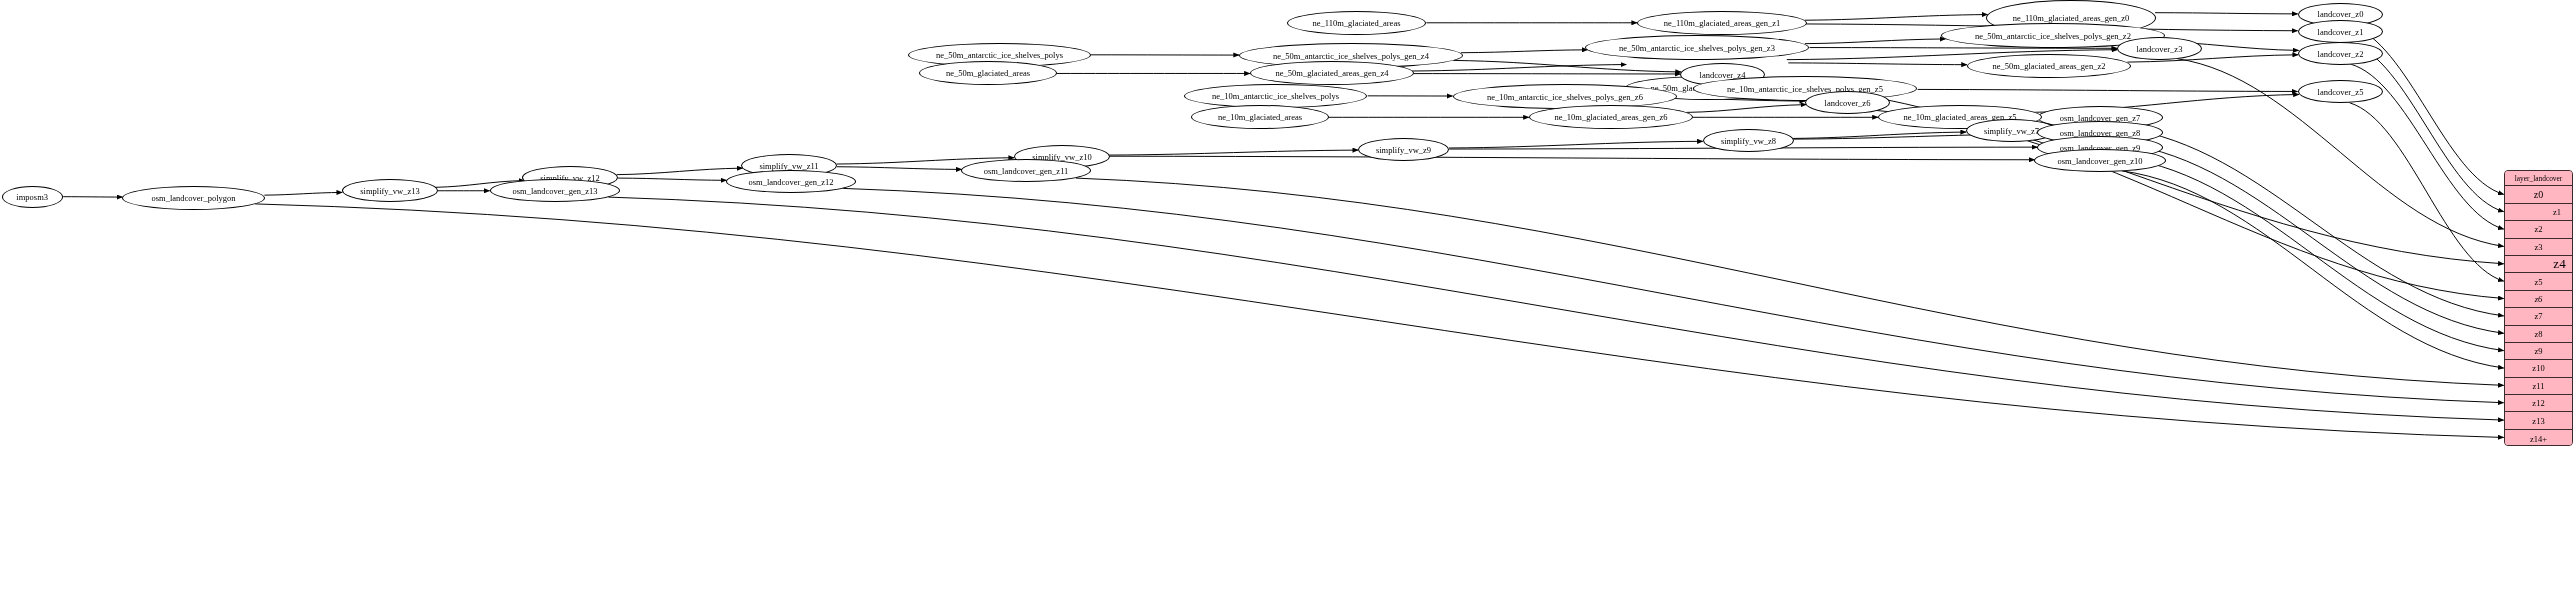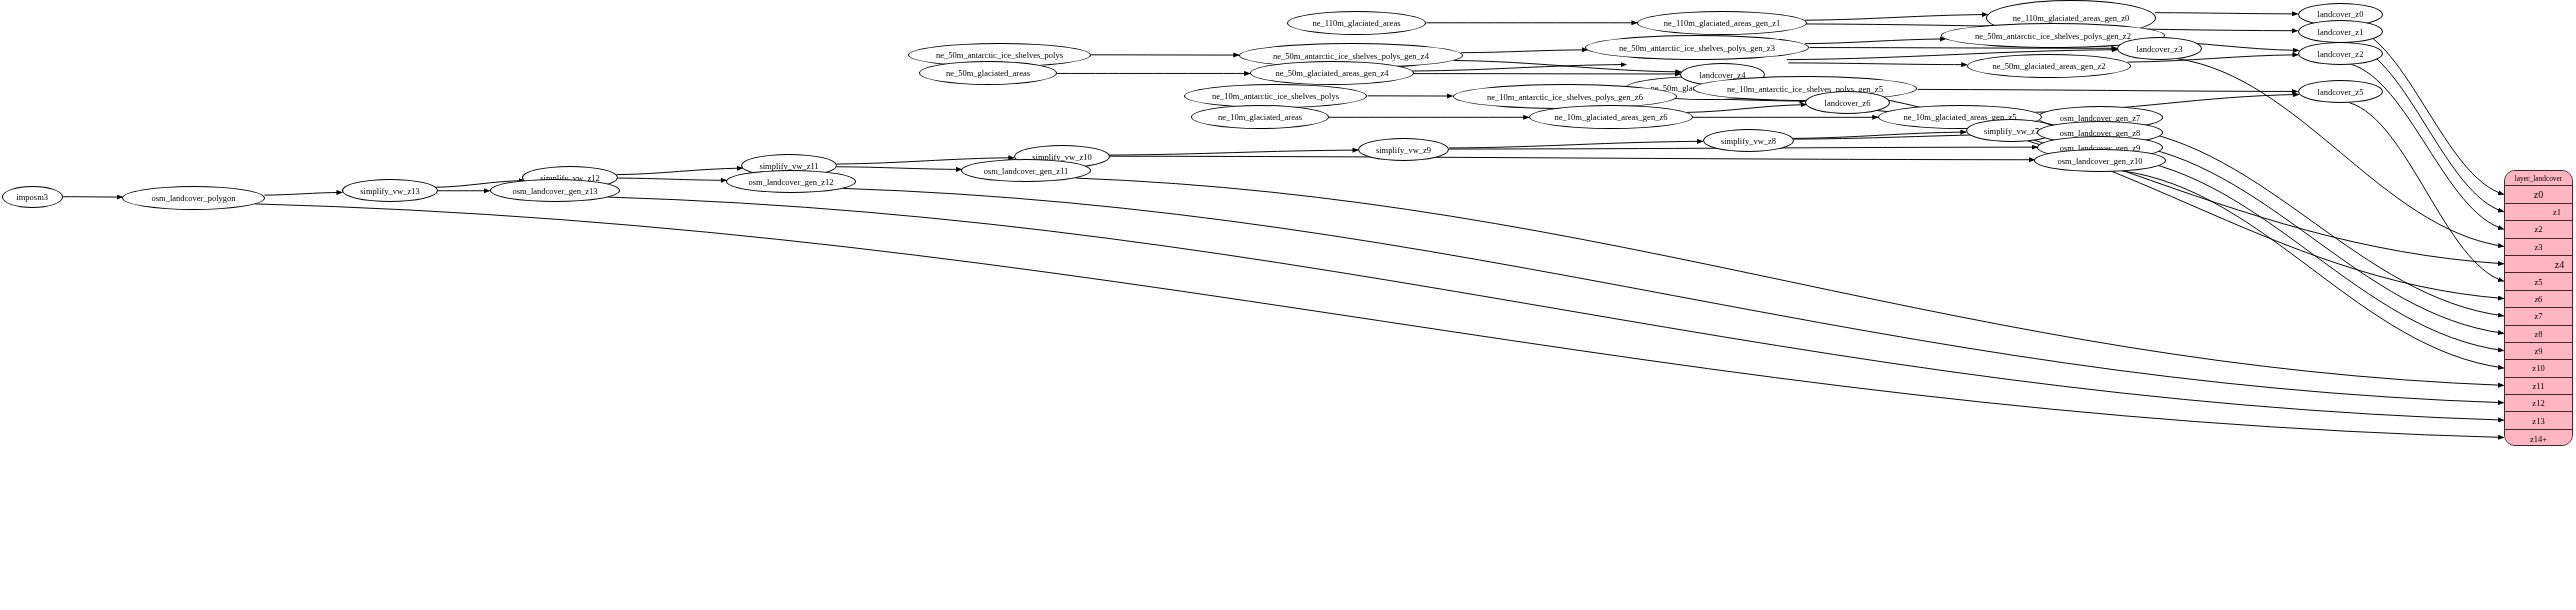--- a/index.html
+++ b/index.html
@@ -2,21 +2,21 @@
 <html style="font-size:9px"><head>
 <meta charset="utf-8">
 <style>
   html,body{margin:0;padding:0;background:#ffffff;}
   body{font-family:"Liberation Serif", serif;}
   #stage{position:relative;width:2576px;height:611px;background:#ffffff;overflow:hidden;}
   #edges{position:absolute;left:0;top:0;width:2576px;height:611px;}
   .node{position:absolute;display:flex;align-items:center;justify-content:center;
         border:0.9px solid #000;border-radius:50%;background:#fff;box-sizing:border-box;
         font-family:"Liberation Serif", serif;color:#000;white-space:nowrap;}
-  .tbl{position:absolute;border:0.9px solid #3a2a2e;border-radius:11px;background:#ffb6c1;
+  .tbl{position:absolute;border:0.9px solid #3a2a2e;border-radius:4px;background:#ffb6c1;
        box-sizing:border-box;overflow:hidden;}
   .tbl .hdr,.tbl .row{display:flex;align-items:center;justify-content:center;
        font-family:"Liberation Serif", serif;color:#000;box-sizing:border-box;}
   .tbl .hdr{background:#ffb6c1;border-bottom:0.9px solid #3a2a2e;}
   .tbl .row{background:#ffb6c1;border-bottom:0.9px solid #3a2a2e;}
   .tbl .row:last-child{border-bottom:none;}
 </style>
 </head>
 <body>
 
@@ -203,21 +203,21 @@
     </div>
     <div class="node" style="left: 122px; top: 186px; width: 143px; height: 24px; font-size: 8.5px;">
       <span>osm_landcover_polygon</span>
     </div>
     <div class="tbl" style="left: 2504px; top: 170px; width: 69px; height: 276px;">
       <div class="hdr" style="height: 15.4px; font-size: 7.4px;">layer_landcover</div>
       <div class="row" style="height: 17.4px; font-size: 10px;">z0</div>
       <div class="row" style="height: 17.4px; font-size: 8.5px; padding-left: 37px;">z1</div>
       <div class="row" style="height: 17.4px; font-size: 8.5px;">z2</div>
       <div class="row" style="height: 17.4px; font-size: 8.5px;">z3</div>
-      <div class="row" style="height: 17.4px; font-size: 10px; padding-left: 42px;">z4</div>
+      <div class="row" style="height: 17.4px; font-size: 13px; padding-left: 42px;">z4</div>
       <div class="row" style="height: 17.4px; font-size: 8.5px;">z5</div>
       <div class="row" style="height: 17.4px; font-size: 8.5px; font-style: italic;">z6</div>
       <div class="row" style="height: 17.4px; font-size: 8.5px;">z7</div>
       <div class="row" style="height: 17.4px; font-size: 8.5px;">z8</div>
       <div class="row" style="height: 17.4px; font-size: 8.5px;">z9</div>
       <div class="row" style="height: 17.4px; font-size: 8.5px;">z10</div>
       <div class="row" style="height: 17.4px; font-size: 8.5px;">z11</div>
       <div class="row" style="height: 17.4px; font-size: 8.5px;">z12</div>
       <div class="row" style="height: 17.4px; font-size: 8.5px;">z13</div>
       <div class="row" style="height: 17.4px; font-size: 8.5px;">z14+</div>

